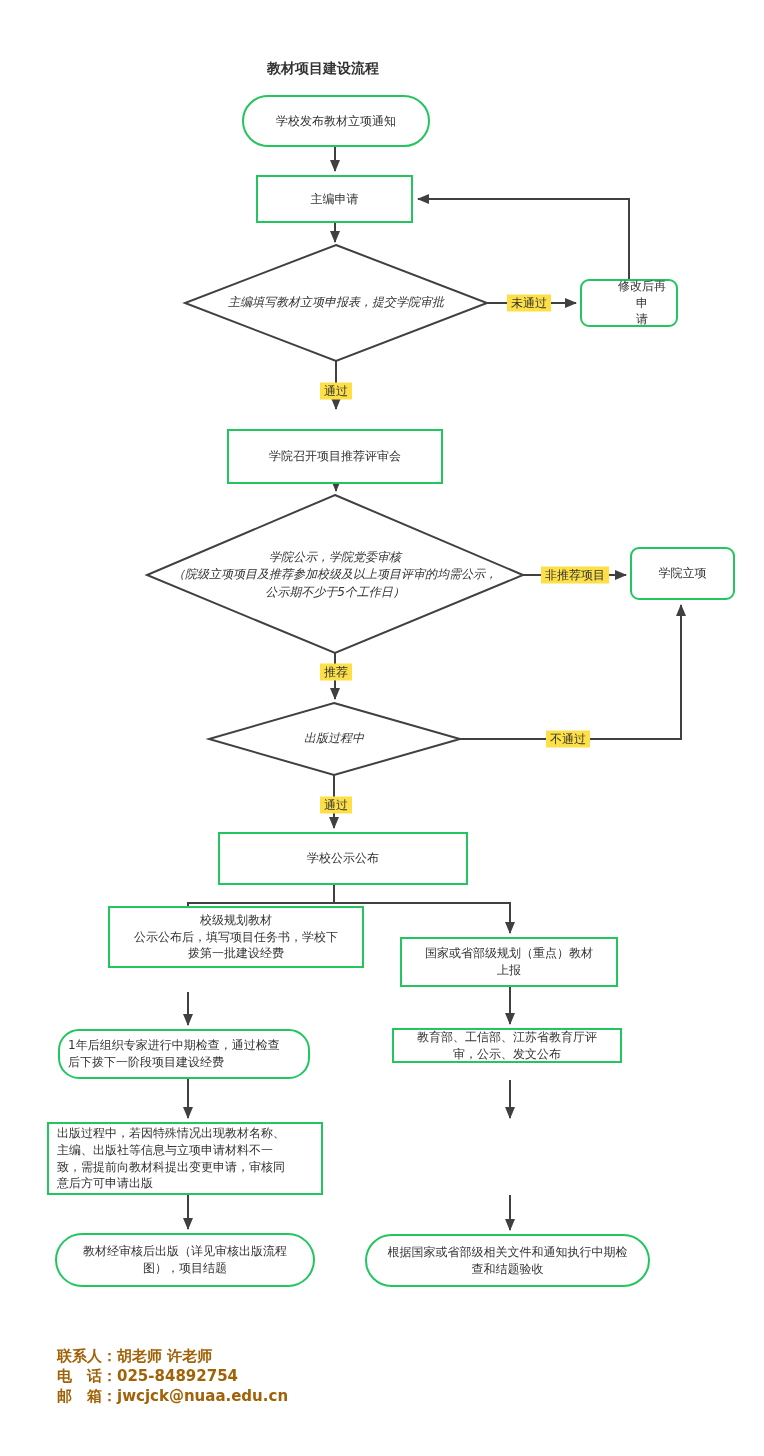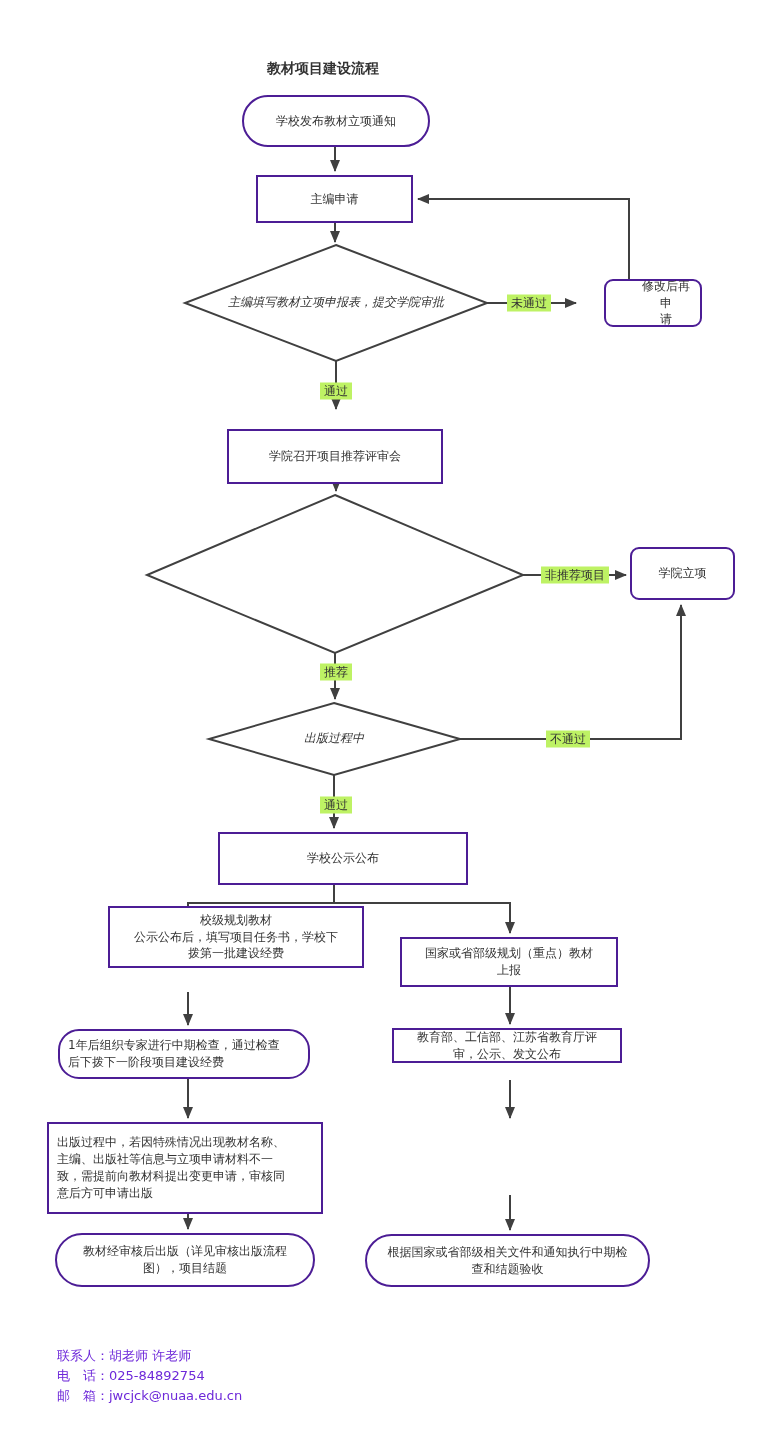--- a/index.html
+++ b/index.html
@@ -7,45 +7,45 @@
     position:relative; width:764px; height:1456px; background:#fff;
     font-family:"DejaVu Sans","Liberation Sans",sans-serif; color:#333;
   }
   svg.connectors { position:absolute; left:0; top:0; }
   .connectors line, .connectors polyline { stroke:#404040; stroke-width:2; fill:none; }
   .connectors polygon.diamond { stroke:#404040; stroke-width:2; fill:#ffffff; }
   .arrowfill { fill:#404040; }
 
   .node {
     position:absolute; box-sizing:border-box; background:#fff;
-    border:2px solid #4c1d95; display:flex; align-items:center; justify-content:center;
+    border:2px solid #22c55e; display:flex; align-items:center; justify-content:center;
     text-align:center; font-size:12px; line-height:1.4; white-space:pre-line;
     padding:3px 8px; color:#333;
   }
   .node--round-lg { border-radius:27px; }
   .node--round-sm { border-radius:9px; }
   .node--left { text-align:left; justify-content:flex-start; }
 
   .dtext {
     position:absolute; display:flex; align-items:center; justify-content:center;
     text-align:center; font-size:12px; line-height:1.42; white-space:pre-line; color:#333;
     pointer-events:none;
     font-style:italic;
   }
   .elabel {
-    position:absolute; transform:translate(-50%,-50%); background:#bef264;
+    position:absolute; transform:translate(-50%,-50%); background:#fde047;
     padding:0 4px; font-size:12px; color:#333; white-space:nowrap;
   }
   .title {
     position:absolute; left:223px; top:60px; width:200px; text-align:center;
     font-size:14px; font-weight:bold; color:#333;
   }
   .footer {
-    position:absolute; left:57px; top:1346px; font-size:13px; font-weight:normal;
-    line-height:20px; color:#6d28d9;
+    position:absolute; left:57px; top:1346px; font-size:15px; font-weight:bold;
+    line-height:20px; color:#a16207;
   }
 </style>
 </head>
 <body>
 
 <div class="canvas">
 
   <svg class="connectors" width="764" height="1456">
     <defs>
       <marker id="arrow" markerUnits="userSpaceOnUse" markerWidth="14" markerHeight="12" refX="11" refY="5" orient="auto">
@@ -92,40 +92,43 @@
   </svg>
 
   <div class="title">教材项目建设流程</div>
 
   <div class="node node--round-lg" style="left:242px; top:95px; width:188px; height:52px;">学校发布教材立项通知</div>
 
   <div class="node" style="left:256px; top:175px; width:157px; height:48px;">主编申请</div>
 
   <div class="dtext" style="left:186px; top:290px; width:300px; height:26px;">主编填写教材立项申报表，提交学院审批</div>
 
-  <div class="node node--round-sm" style="left:604px; top:279px; width:98px; height:48px;padding-left:34px;">修改后再申
+  <div class="node node--round-sm" style="left:580px; top:279px; width:98px; height:48px;padding-left:34px;">修改后再申
 请</div>
 
   <div class="node" style="left:227px; top:429px; width:216px; height:55px;">学院召开项目推荐评审会</div>
 
+  <div class="dtext" style="left:155px; top:545px; width:360px; height:60px;">学院公示，学院党委审核
+（院级立项项目及推荐参加校级及以上项目评审的均需公示，
+公示期不少于5个工作日）</div>
 
   <div class="node node--round-sm" style="left:630px; top:547px; width:105px; height:53px;">学院立项</div>
 
   <div class="dtext" style="left:254px; top:726px; width:160px; height:26px;">出版过程中</div>
 
   <div class="node" style="left:218px; top:832px; width:250px; height:53px;">学校公示公布</div>
 
   <div class="node" style="left:60px; top:906px; width:256px; height:62px;margin-left:48px;">校级规划教材
 公示公布后，填写项目任务书，学校下
 拨第一批建设经费</div>
 
   <div class="node node--left" style="left:58px; top:1029px; width:252px; height:50px;border-radius:21px;">1年后组织专家进行中期检查，通过检查
 后下拨下一阶段项目建设经费</div>
 
-  <div class="node node--left" style="left:47px; top:1122px; width:276px; height:92px; padding:2px 8px;">出版过程中，若因特殊情况出现教材名称、
+  <div class="node node--left" style="left:47px; top:1122px; width:276px; height:73px; padding:2px 8px;">出版过程中，若因特殊情况出现教材名称、
 主编、出版社等信息与立项申请材料不一
 致，需提前向教材科提出变更申请，审核同
 意后方可申请出版</div>
 
   <div class="node node--round-lg" style="left:55px; top:1233px; width:260px; height:54px;">教材经审核后出版（详见审核出版流程
 图），项目结题</div>
 
   <div class="node" style="left:400px; top:937px; width:218px; height:50px;">国家或省部级规划（重点）教材
 上报</div>
 

